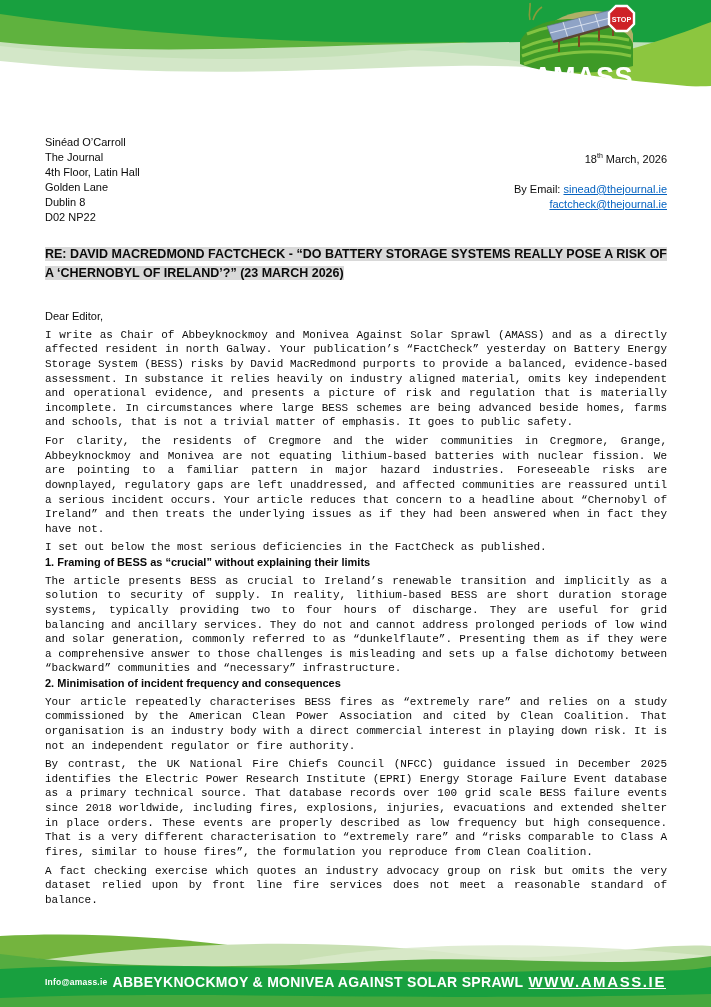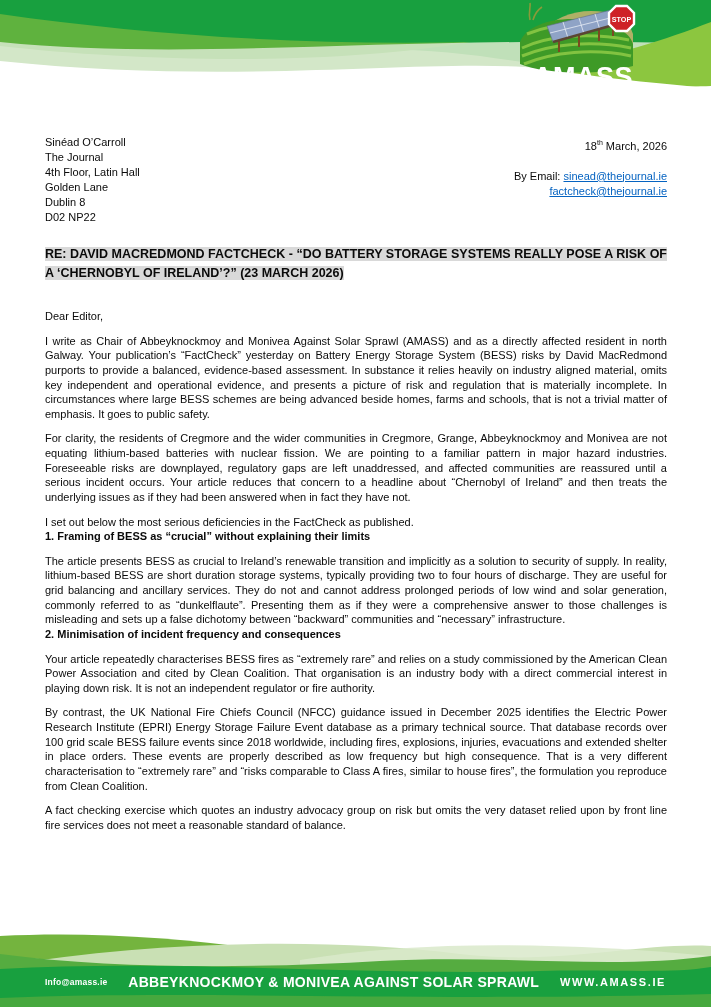--- a/index.html
+++ b/index.html
@@ -10,44 +10,44 @@
     margin:0 auto; overflow:hidden; color:#000;
   }
   
   .header-banner { position:absolute; top:0; left:0; width:637px; height:92px; }
   .logo-wrap { position:absolute; top:0; right:0; width:120px; height:92px; }
   
   .content {
     position:absolute; top:135px; left:45px; width:622px;
     font-size:11px; line-height:1.33; color:#0a0a0a;
   }
-  .addr-meta-row { display:flex; justify-content:space-between; align-items:flex-start; }
+  .addr-meta-row { display:flex; justify-content:space-between; align-items:center; }
   .recipient div { line-height:15px; }
   .meta { text-align:right; line-height:15px; }
   .meta .dateline { margin-bottom:15px; }
   .meta sup { font-size:7px; vertical-align:super; }
   a.email-link { color:#0563C1; }
   .subject {
     margin-top:20px; font-weight:bold; font-size:12.5px; line-height:1.48;
     text-align:justify;
   }
   .subject .hl { background:#D9D9D9; padding:0 0; }
   .salutation { margin-top:27px; }
-  .para { margin-top:10px; text-align:justify; }
+  .para { margin-top:4px; text-align:justify;font-family:Liberation Mono, monospace; }
   .section-heading { margin-top:0; font-weight:bold; }
   
   .footer-banner { position:absolute; bottom:0; left:0; width:646px; height:77px; }
   .footer-text {
     position:absolute; bottom:17px; left:0; width:711px;
     display:flex; justify-content:space-between; align-items:center;
     padding:0 45px; color:#fff; font-weight:bold;
   }
   .footer-text .f-email { font-size:8.5px; letter-spacing:.2px; }
   .footer-text .f-org  { font-size:14px; letter-spacing:.3px; }
-  .footer-text .f-web  { font-size:11px; letter-spacing:1.6px; }
+  .footer-text .f-web  { font-size:15px; letter-spacing:1.6px;text-decoration:underline; }
   .footer-text a { color:#fff; text-decoration:none; }
 </style>
 </head>
 <body>
 
 <div class="page">
 
   <div class="header-banner">
     <svg width="711" height="92" viewBox="0 0 711 92" preserveAspectRatio="none">
       <path d="M0,0 H711 V60 C640,76 560,68 480,56 C360,40 240,56 120,50 C70,47 30,38 0,20 Z" fill="#18A03F"></path>

